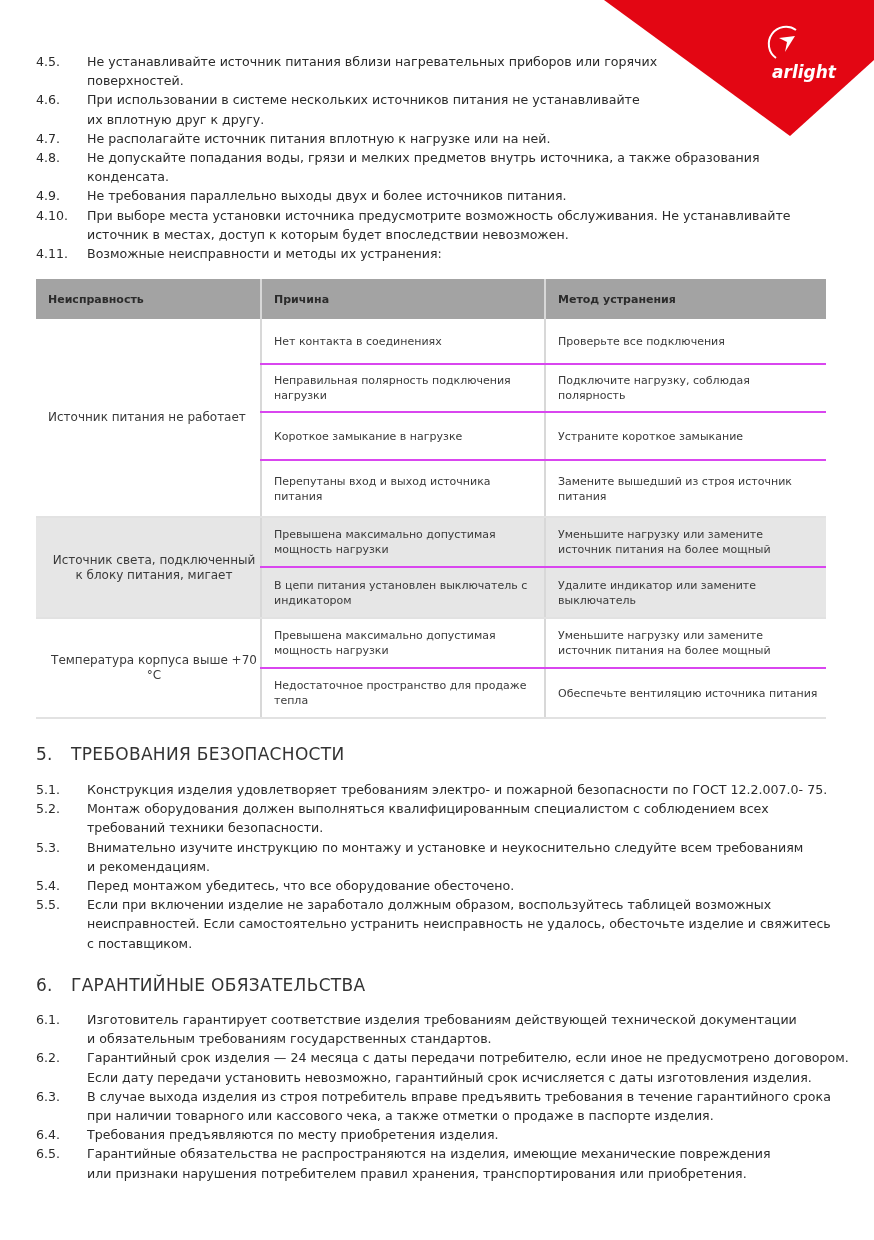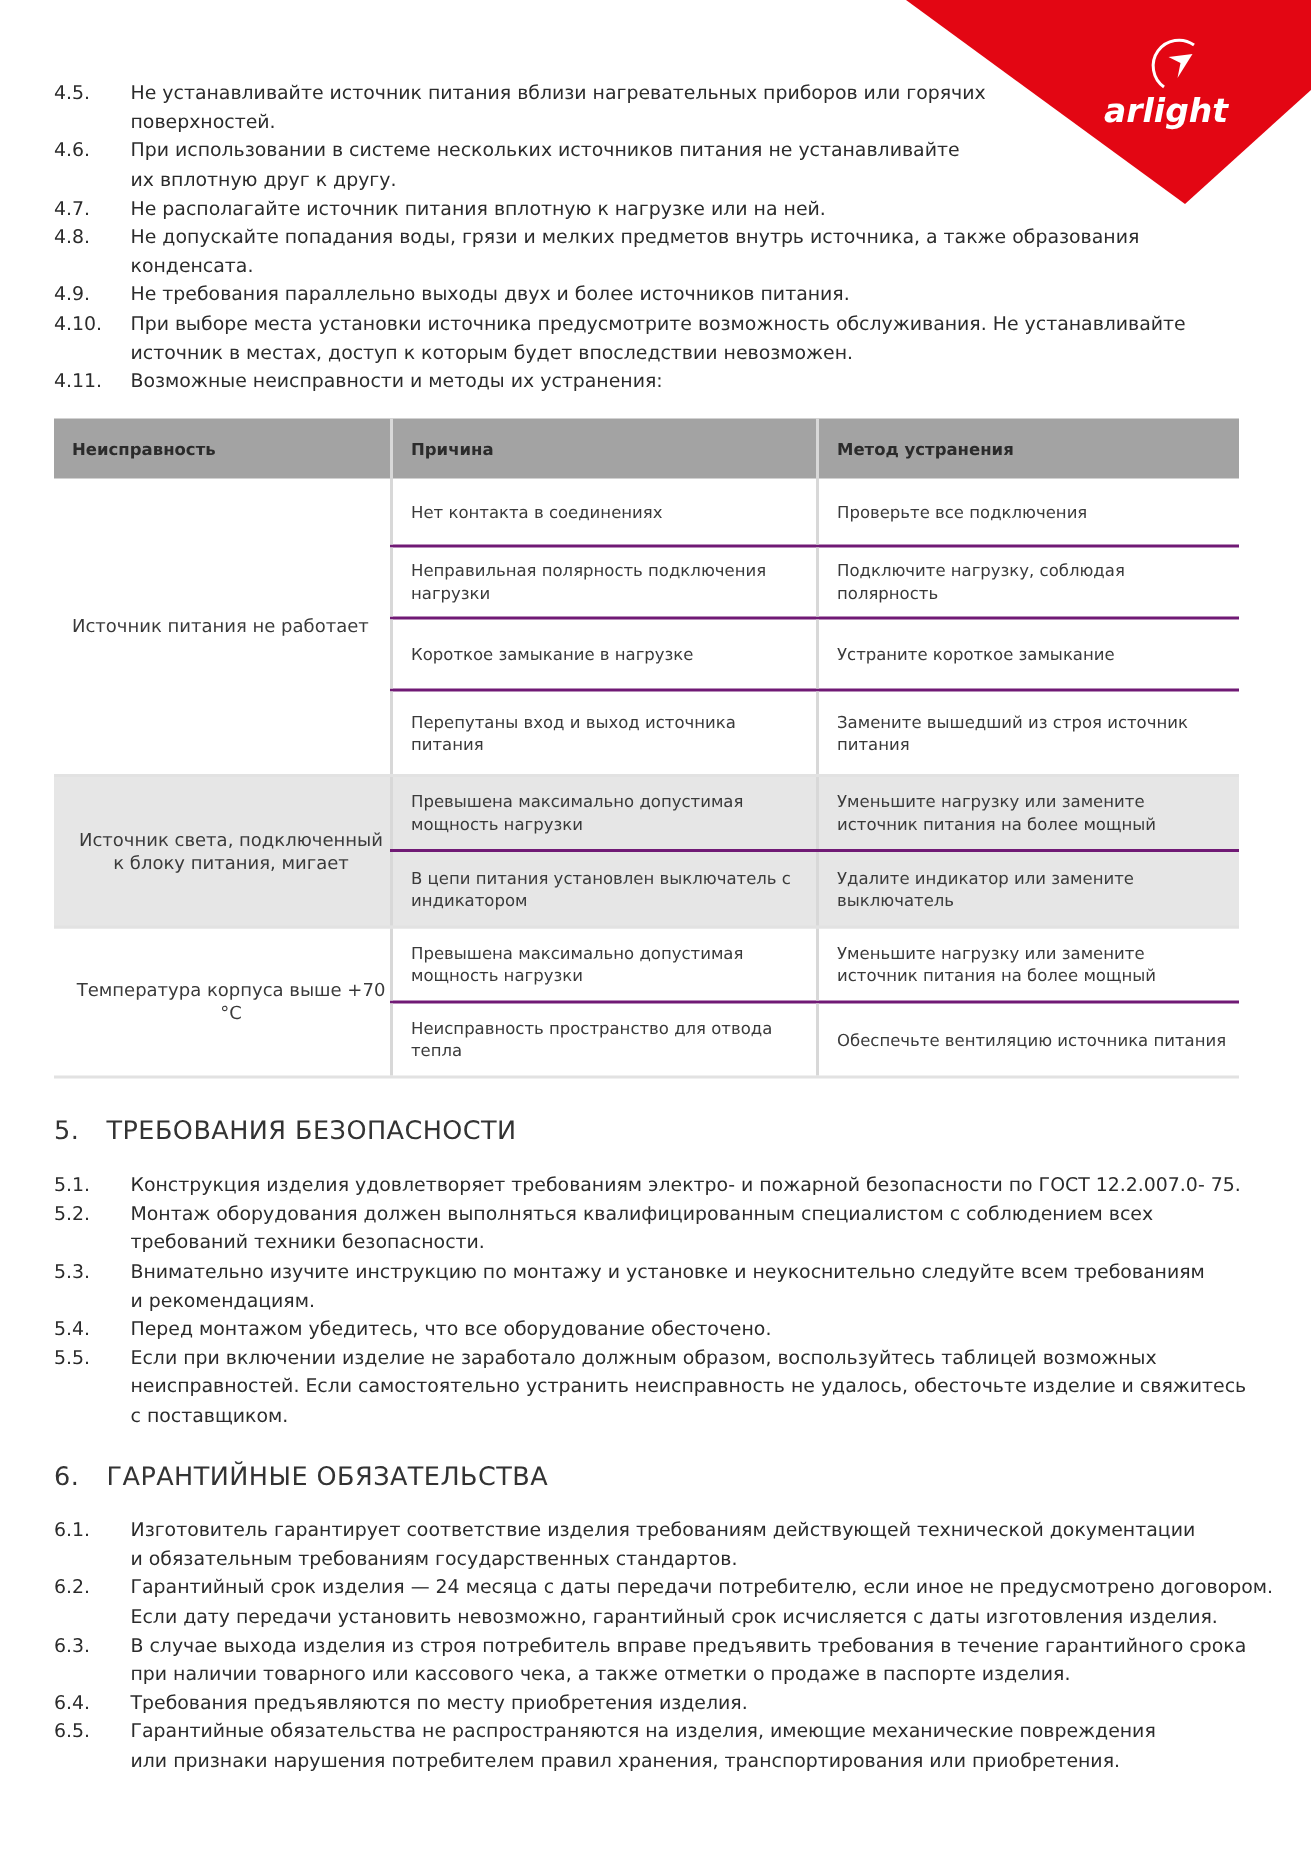--- a/index.html
+++ b/index.html
@@ -4,43 +4,43 @@
   <style>
     html, body { margin: 0; padding: 0; }
     body {
       width: 874px; height: 1240px; position: relative; overflow: hidden;
       background: #ffffff; color: #2b2b2b;
       font-family: "DejaVu Sans", "Liberation Sans", sans-serif;
     }
     .corner { position: absolute; left: 0; top: 0; width: 874px; height: 140px; pointer-events: none; }
     .logo { position: absolute; left: 736px; top: 24px; width: 100px; height: 62px; }
     .logo-text {
-      position: absolute; left: 0; top: 38px; width: 100px; text-align: left;
+      position: absolute; left: 0; top: 38px; width: 100px; text-align: right;
       color: #fff; font-family: "DejaVu Sans", sans-serif; font-weight: bold; font-style: italic;
-      font-size: 22px; letter-spacing: 0px;
+      font-size: 17px; letter-spacing: 0px;
     }
     .logo-mark { position: absolute; left: 30px; top: 0; width: 40px; height: 38px; }
 
     .list { position: absolute; left: 36px; margin: 0; padding: 0; list-style: none; }
     .item { display: flex; font-size: 12.6px; line-height: 19.2px; gap: 16px; }
     .num { width: 35px; flex: none; }
     .txt { flex: 1; }
     .line { display: block; white-space: nowrap; }
 
     .table { position: absolute; left: 36px; top: 279px; width: 790px; }
     .thead { display: flex; height: 40px; background: #a3a3a3; font-weight: bold; font-size: 11px; }
     .th { display: flex; align-items: center; padding-left: 12px; box-sizing: border-box; }
     .c1 { width: 224px; }
     .c2 { width: 284px; border-left: 2px solid #d8d8d8; }
     .c3 { width: 282px; border-left: 2px solid #d8d8d8; }
     .group { display: flex; border-bottom: 2px solid #e2e2e2; box-sizing: border-box; }
     .group.shaded { background: #e6e6e6; }
     .gcell { display: flex; align-items: center; padding-left: 12px; box-sizing: border-box; font-size: 12px; line-height: 15px; color: #3a3a3a; text-align: center; }
     .rows { display: flex; flex-direction: column; width: 566px; }
-    .row { display: flex; box-sizing: border-box; border-bottom: 2px solid #701a75; }
+    .row { display: flex; box-sizing: border-box; border-bottom: 2px solid #d946ef; }
     .row:last-child { border-bottom: none; }
     .cell { display: flex; align-items: center; padding-left: 12px; padding-right: 6px; box-sizing: border-box; font-size: 11px; line-height: 15px; color: #3a3a3a; }
 
     .section-title { position: absolute; left: 36px; font-size: 17px; font-weight: normal; color: #333; letter-spacing: 0.3px; display: flex; }
     .section-title .snum { width: 35px; }
   </style>
 </head>
 <body>
 
 <svg class="corner" viewBox="0 0 874 140" width="874" height="140">
@@ -147,21 +147,21 @@
   </div>
 
   <div class="group" style="height:100px;">
     <div class="gcell c1">Температура корпуса выше +70 °C</div>
     <div class="rows">
       <div class="row" style="height:50px;">
         <div class="cell c2">Превышена максимально допустимая мощность нагрузки</div>
         <div class="cell c3">Уменьшите нагрузку или замените источник питания на более мощный</div>
       </div>
       <div class="row" style="height:48px;">
-        <div class="cell c2">Неисправность пространство для отвода тепла</div>
+        <div class="cell c2">Недостаточное пространство для продаже тепла</div>
         <div class="cell c3">Обеспечьте вентиляцию источника питания</div>
       </div>
     </div>
   </div>
 </div>
 
 <div class="section-title" style="top:744px;">
   <span class="snum">5.</span>
   <span>ТРЕБОВАНИЯ БЕЗОПАСНОСТИ</span>
 </div>

